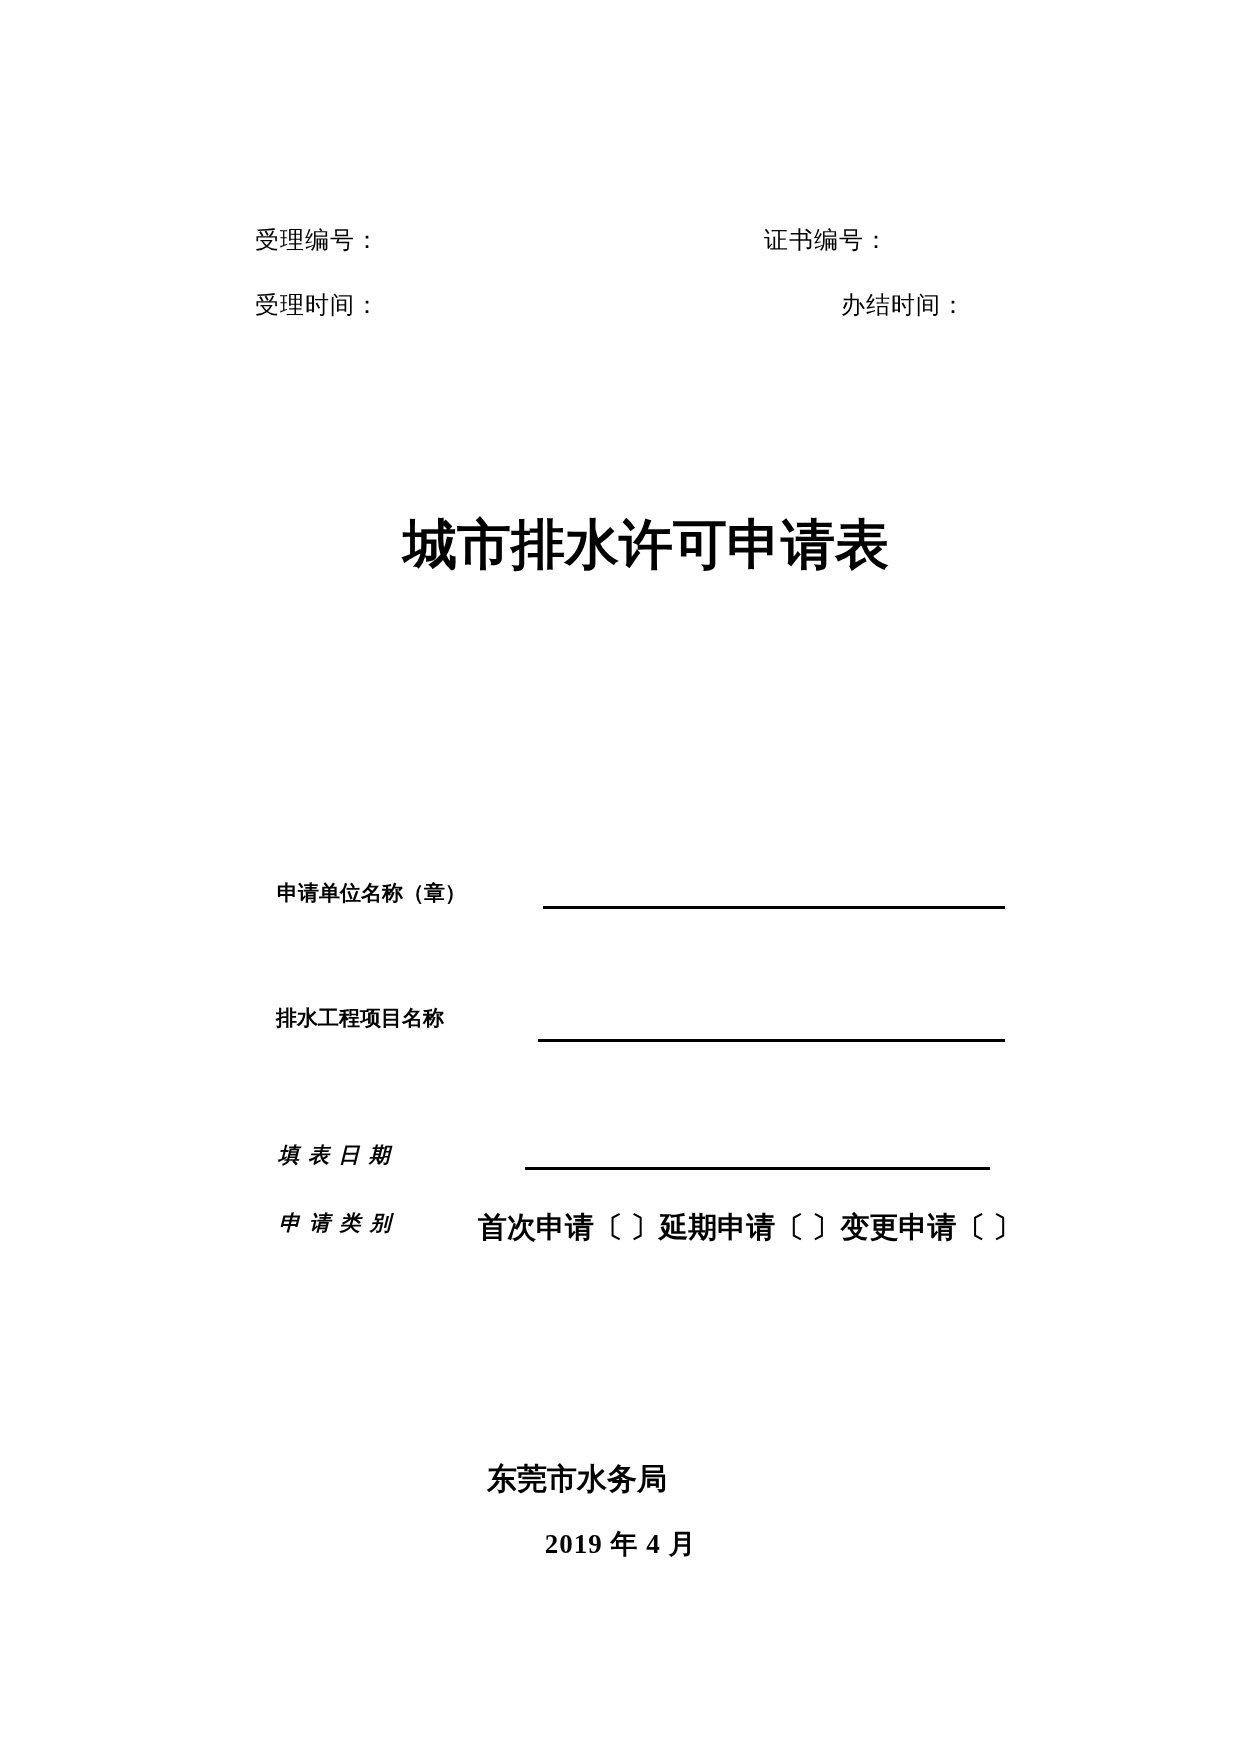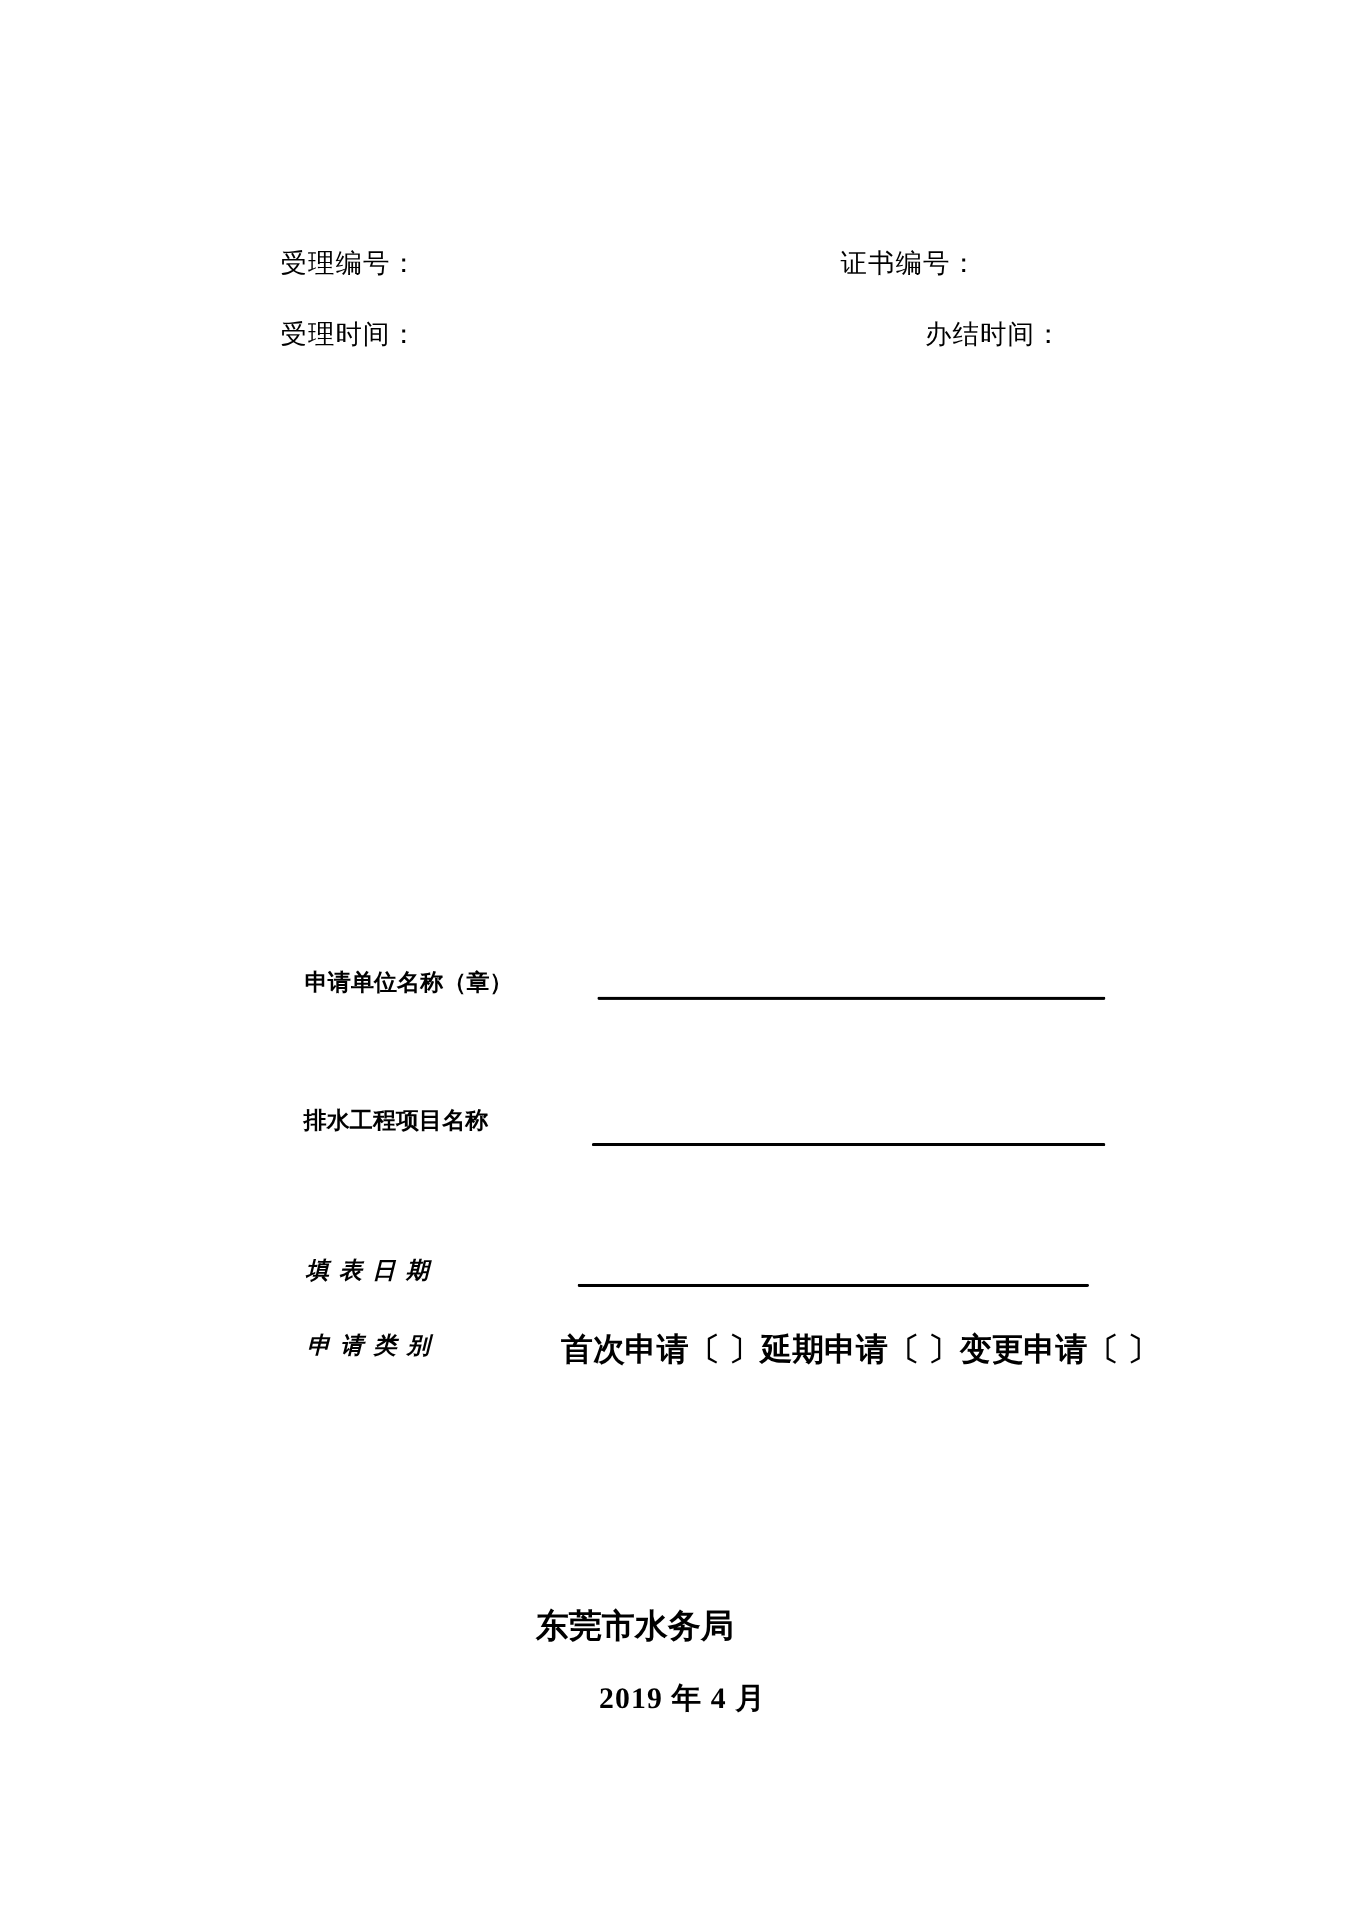--- a/index.html
+++ b/index.html
@@ -1,15 +1,15 @@
 <!DOCTYPE html>
 <html><head>
 <meta charset="utf-8">
 <style>
-  * { margin: 0; padding: 0; box-sizing: border-box; border-radius: 15px; }
+  * { margin: 0; padding: 0; box-sizing: border-box; }
   html, body { background: #ffffff; }
   body {
     width: 1241px;
     height: 1754px;
     position: relative;
     font-family: "Liberation Serif", "DejaVu Serif", serif;
     color: #000000;
   }
   .page {
     position: absolute;
@@ -44,21 +44,20 @@
   .fill-line {
     position: absolute;
     height: 0;
     border-bottom: 3px solid #000000;
   }
 
   .options-row {
     font-size: 29px;
     font-weight: bold;
     line-height: 1.15;
-    margin-left: 32px;
   }
   .option { display: inline; }
 
   .footer-org {
     width: 1154px;
     text-align: center;
     font-size: 30px;
     font-weight: bold;
     line-height: 1.15;
   }
@@ -79,20 +78,21 @@
   <div class="abs hdr-label" style="left:255px; top:226px;">受理编号：</div>
   <div class="abs hdr-label" style="left:764px; top:226px;">证书编号：</div>
   <div class="abs hdr-label" style="left:255px; top:291px;">受理时间：</div>
   <div class="abs hdr-label" style="left:797px; top:291px;margin-left:44px;">办结时间：</div>
 
   <div class="abs" style="left:380px; top:226px; width:280px; height:30px;"></div>
   <div class="abs" style="left:920px; top:226px; width:280px; height:30px;"></div>
   <div class="abs" style="left:380px; top:291px; width:280px; height:30px;"></div>
   <div class="abs" style="left:920px; top:291px; width:280px; height:30px;"></div>
 
+  <div class="abs doc-title" style="left:403px; top:512px;">城市排水许可申请表</div>
 
   <div class="abs field-label" style="left:277px; top:881px;">申请单位名称（章）</div>
   <div class="fill-line" style="left:543px; top:906px; width:462px;"></div>
   <div class="abs field-label" style="left:550px; top:875px;"></div>
 
   <div class="abs field-label" style="left:276px; top:1006px;">排水工程项目名称</div>
   <div class="fill-line" style="left:538px; top:1039px; width:467px;"></div>
   <div class="abs field-label" style="left:545px; top:1008px;"></div>
 
   <div class="abs field-label spaced" style="left:278px; top:1143px;">填 表 日 期</div>

